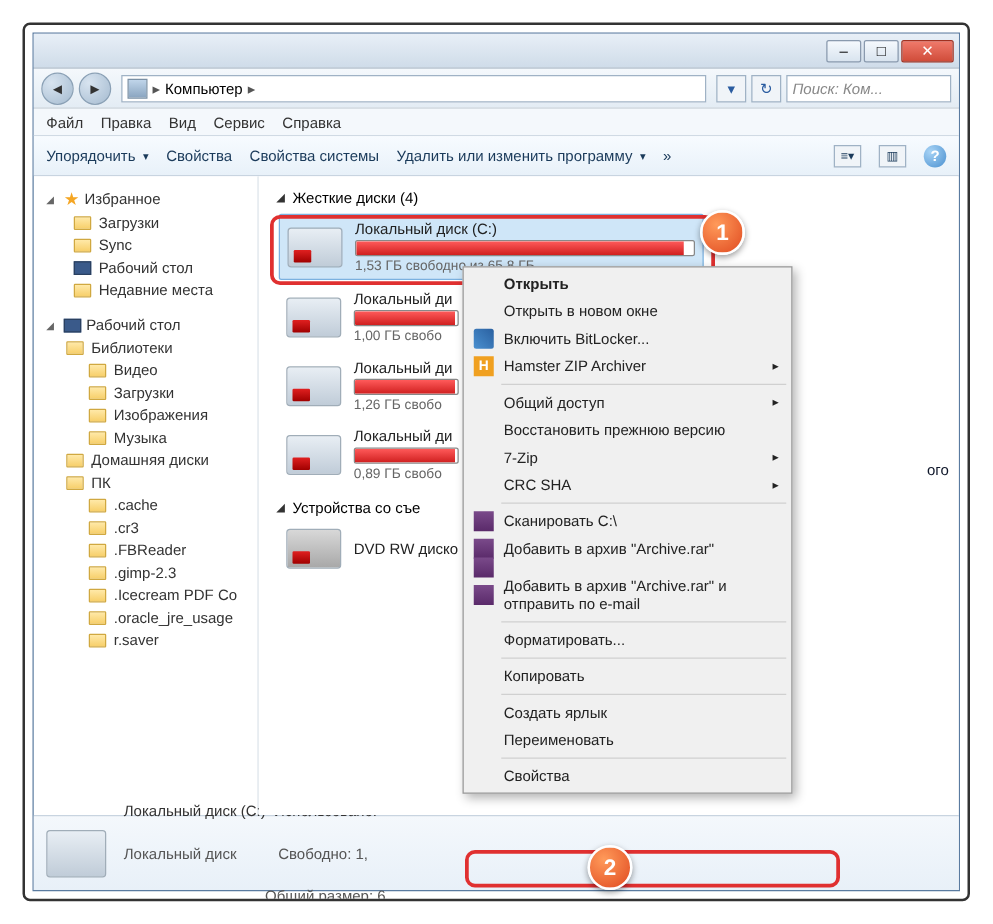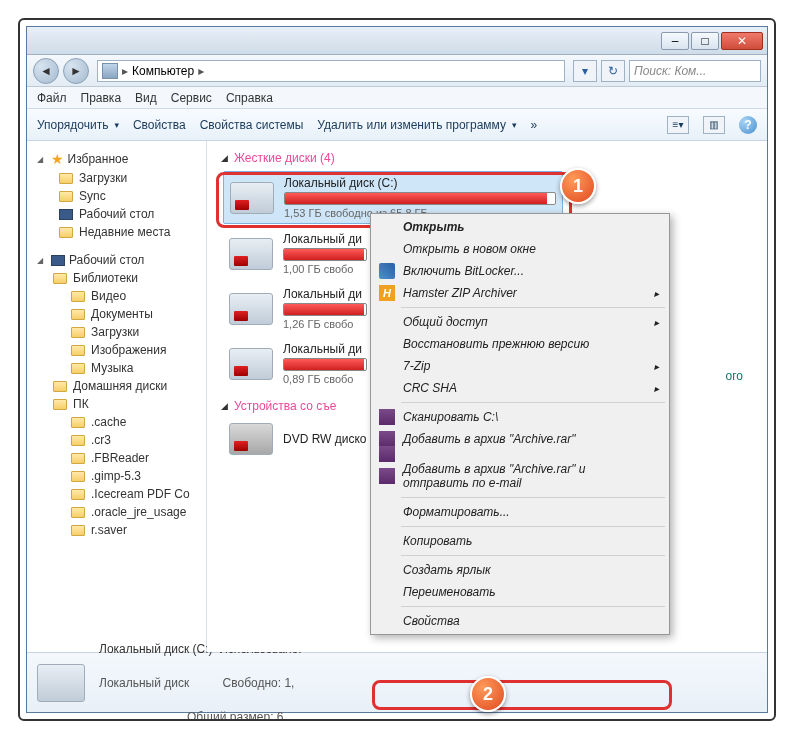--- a/index.html
+++ b/index.html
@@ -28,34 +28,34 @@
 .sidebar { width: 180px; background: #fff; border-right: 1px solid #d8e0e8; padding: 8px 4px; overflow-y: auto; }
 .side-group { margin-bottom: 10px; }
 .side-head { display: flex; align-items: center; gap: 4px; font-weight: normal; color: #333; padding: 2px 6px; cursor: pointer; }
 .side-head::before { content: "▸"; font-size: 9px; color: #666; width: 10px; }
 .side-head.exp::before { content: "◢"; font-size: 8px; }
 .side-item { display: flex; align-items: center; gap: 6px; padding: 2px 6px 2px 28px; color: #333; cursor: pointer; white-space: nowrap; overflow: hidden; }
 .star-icon { color: #f5a623; font-size: 14px; }
 .folder-icon { width: 14px; height: 11px; background: linear-gradient(#ffe9a8,#f7cf6a); border: 1px solid #d0a840; border-radius: 1px; }
 .monitor-icon { width: 14px; height: 11px; background: #3a5a8a; border: 1px solid #2a4060; }
 .content { flex: 1; background: #fff; padding: 6px 10px; overflow: hidden; position: relative; }
-.section-head { color: #ec4899; padding: 4px 0 6px 4px; display: flex; align-items: center; gap: 6px; }
+.section-head { color: #000000; padding: 4px 0 6px 4px; display: flex; align-items: center; gap: 6px; }
 .section-head::before { content: "◢"; font-size: 9px; color: #333; }
 .drive-row { display: flex; align-items: center; gap: 10px; padding: 4px 6px; position: relative; }
 .drive-row.sel { background: #cfe6f8; border: 1px solid #7bb1e0; border-radius: 2px; }
 .drive-icon { width: 44px; height: 32px; background: linear-gradient(#e8eef4,#c0ccd8); border: 1px solid #a0adb8; border-radius: 3px; position: relative; }
 .drive-icon::after { content: ""; position: absolute; bottom: 3px; left: 4px; width: 14px; height: 10px; background: linear-gradient(#e02020,#a00000); border-radius: 1px; }
 .drive-info { flex: 1; display: flex; flex-direction: column; gap: 2px; }
 .drive-name { color: #222; }
 .drive-bar { height: 13px; border: 1px solid #888; background: #fff; position: relative; overflow: hidden; border-radius: 2px; }
 .drive-bar-fill { position: absolute; top: 0; left: 0; bottom: 0; background: linear-gradient(#ff5a5a,#d02020); }
 .drive-free { color: #666; font-size: 11px; }
 .highlight-red { position: absolute; border: 3px solid #e03030; border-radius: 8px; pointer-events: none; }
 .callout { position: absolute; width: 36px; height: 36px; border-radius: 50%; background: radial-gradient(circle at 35% 30%, #ff9a5a, #e04a20); color: #fff; font-size: 18px; font-weight: bold; display: flex; align-items: center; justify-content: center; border: 2px solid #fff; box-shadow: 0 2px 5px rgba(0,0,0,.4); z-index: 200; }
-.context-menu { position: absolute; background: #f0f0f0; border: 1px solid #979797; box-shadow: 3px 3px 8px rgba(0,0,0,.3); padding: 2px; z-index: 100; width: 300px; font-style: italic; }
+.context-menu { position: absolute; background: #f0f0f0; border: 1px solid #979797; box-shadow: 3px 3px 8px rgba(0,0,0,.3); padding: 2px; z-index: 100; width: 264px; }
 .cm-item { display: flex; align-items: center; gap: 8px; padding: 4px 20px 4px 30px; color: #222; cursor: pointer; position: relative; }
 .cm-item.bold { font-weight: bold; }
 .cm-item.sub::after { content: "▸"; position: absolute; right: 8px; font-size: 10px; }
 .cm-sep { height: 1px; background: #d0d0d0; margin: 3px 2px 3px 28px; }
 .cm-icon { position: absolute; left: 6px; width: 16px; height: 16px; display: flex; align-items: center; justify-content: center; font-size: 11px; }
 .cm-ico-shield { background: linear-gradient(45deg,#4a90d0,#2a60a0); border-radius: 2px; }
 .cm-ico-h { background: #f0a020; color: #fff; font-weight: bold; }
 .cm-ico-rar { background: linear-gradient(#7a4a8a,#5a2a6a); }
 .statusbar { height: 60px; border-top: 1px solid #c8d4e0; background: linear-gradient(#f4f8fc,#e8f0f8); display: flex; align-items: center; padding: 4px 10px; gap: 14px; }
 .status-icon { width: 48px; height: 38px; background: linear-gradient(#e8eef4,#c0ccd8); border: 1px solid #a0adb8; border-radius: 3px; }
@@ -140,24 +140,20 @@
         <div class="side-item" style="padding-left:22px">
               <span class="folder-icon"></span>
               <span>Библиотеки</span>
             </div>
         <div class="side-item" style="padding-left:40px">
               <span class="folder-icon"></span>
               <span>Видео</span>
             </div>
         <div class="side-item" style="padding-left:40px">
               <span class="folder-icon"></span>
-              <span>Документы</span>
-            </div>
-        <div class="side-item" style="padding-left:40px">
-              <span class="folder-icon"></span>
               <span>Загрузки</span>
             </div>
         <div class="side-item" style="padding-left:40px">
               <span class="folder-icon"></span>
               <span>Изображения</span>
             </div>
         <div class="side-item" style="padding-left:40px">
               <span class="folder-icon"></span>
               <span>Музыка</span>
             </div>
@@ -176,21 +172,21 @@
         <div class="side-item" style="padding-left:40px">
               <span class="folder-icon"></span>
               <span>.cr3</span>
             </div>
         <div class="side-item" style="padding-left:40px">
               <span class="folder-icon"></span>
               <span>.FBReader</span>
             </div>
         <div class="side-item" style="padding-left:40px">
               <span class="folder-icon"></span>
-              <span>.gimp-5.3</span>
+              <span>.gimp-2.3</span>
             </div>
         <div class="side-item" style="padding-left:40px">
               <span class="folder-icon"></span>
               <span>.Icecream PDF Co</span>
             </div>
         <div class="side-item" style="padding-left:40px">
               <span class="folder-icon"></span>
               <span>.oracle_jre_usage</span>
             </div>
         <div class="side-item" style="padding-left:40px">
@@ -248,30 +244,30 @@
       </div>
 
       <div class="section-head" style="margin-top:6px">Устройства со съе</div>
       <div class="drive-row" style="width:150px;margin-left:6px">
         <div class="drive-icon" style="background:linear-gradient(#d8d8d8,#a8a8a8)"></div>
         <div class="drive-info">
               <span class="drive-name">DVD RW диско</span>
             </div>
       </div>
 
-      <span style="position:absolute;right:24px;top:228px;color:#0f766e">ого</span>
+      <span style="position:absolute;right:8px;top:228px;color:#0f172a">ого</span>
     </div>
   </div>
 
   <div class="statusbar">
     <div class="status-icon"></div>
     <div class="status-text">
       <span class="t1"><span>Локальный диск (C:)</span>&nbsp;&nbsp;<span>Использовано:</span></span>
       <span><span>Локальный диск</span>&nbsp;&nbsp;&nbsp;&nbsp;&nbsp;&nbsp;&nbsp;&nbsp;&nbsp;&nbsp;<span>Свободно: 1,</span></span>
-      <span style="margin-left:88px">Общий размер: 6</span>
+      <span style="margin-left:113px">Общий размер: 6</span>
     </div>
   </div>
 
 </div>
 </div>
 
 <div class="context-menu" style="top:213px;left:370px">
   <div class="cm-item bold">Открыть</div>
   <div class="cm-item">Открыть в новом окне</div>
   <div class="cm-item">

